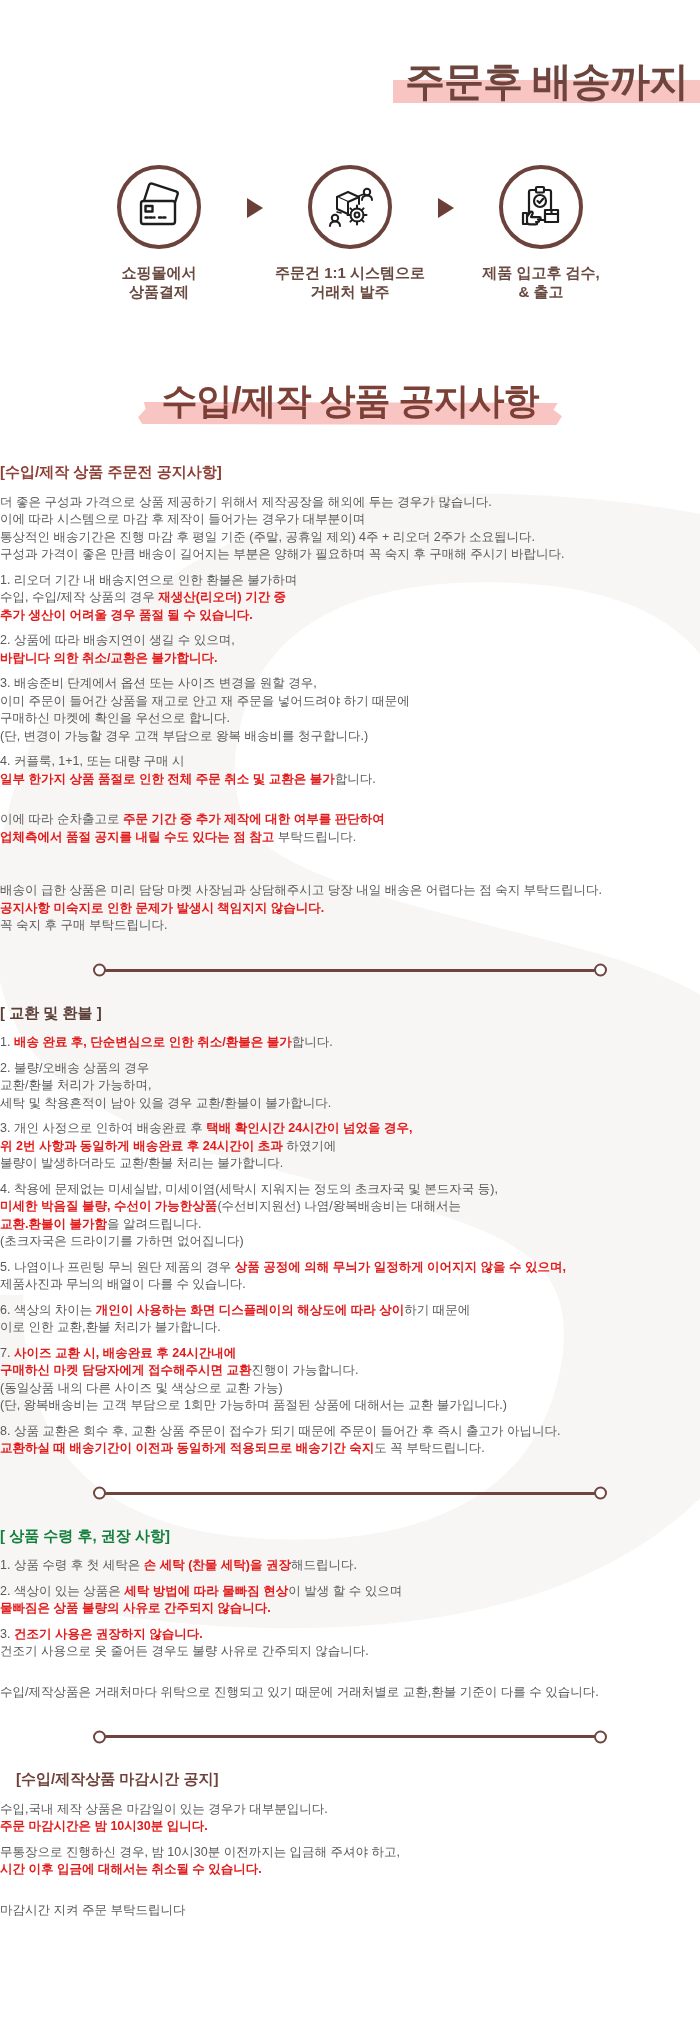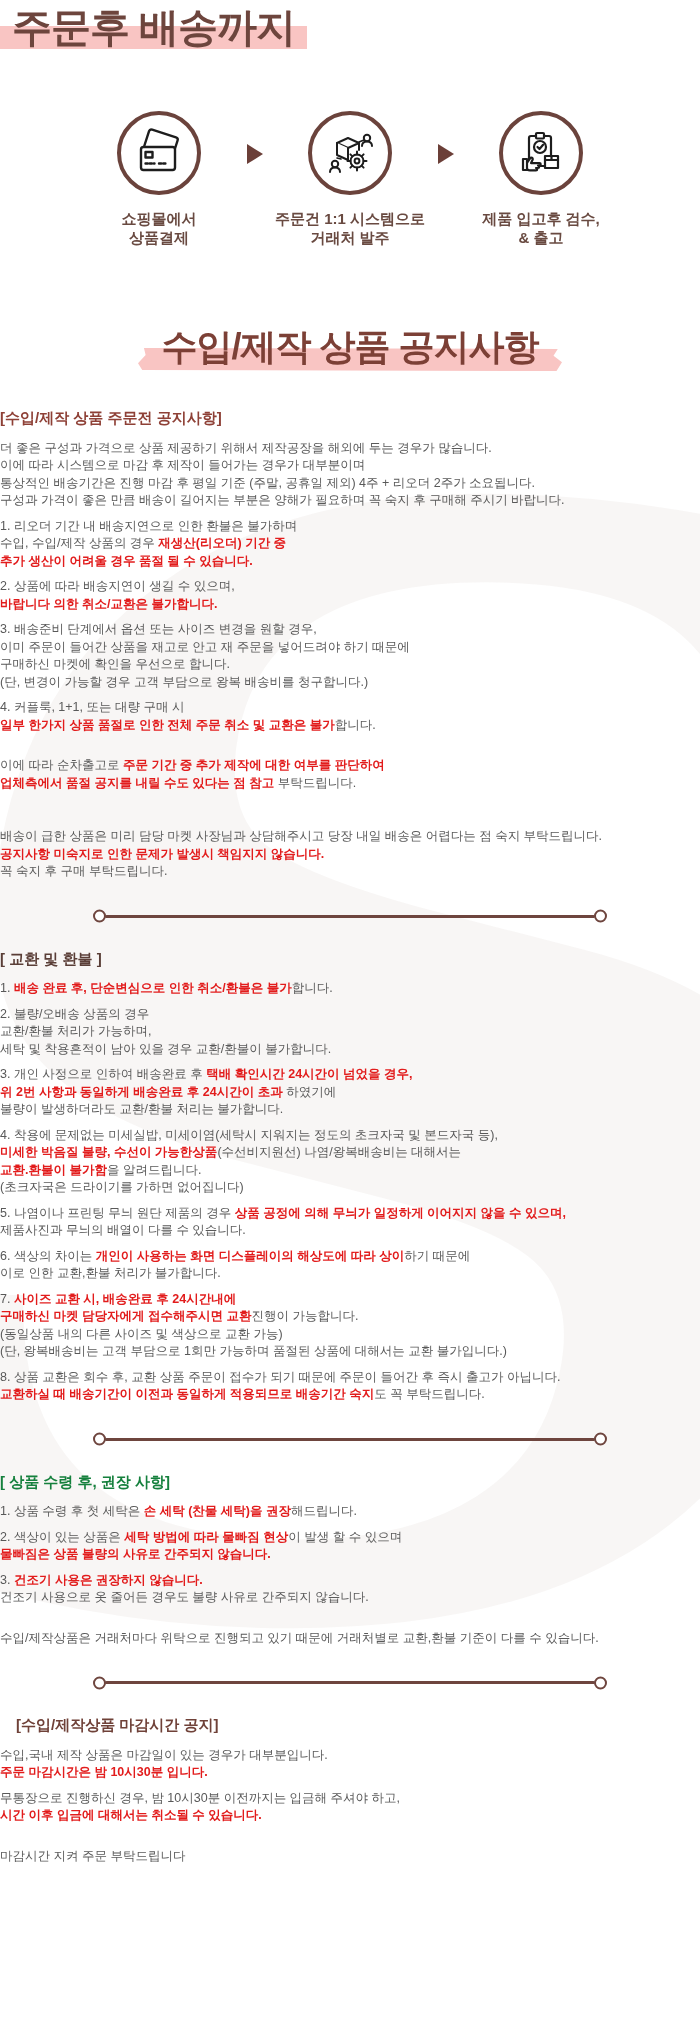--- a/index.html
+++ b/index.html
@@ -3,21 +3,21 @@
 <meta charset="utf-8">
 <style>
   html,body{margin:0;padding:0;background:#ffffff;}
   body{width:700px;font-family:"Liberation Sans","DejaVu Sans",sans-serif;}
   .page{position:relative;width:700px;height:2030px;background:#fff;overflow:hidden;}
   .watermark{position:absolute;left:-140px;top:330px;font-family:"DejaVu Serif",serif;font-style:italic;
     font-weight:bold;font-size:1500px;line-height:1;color:rgba(110,72,64,0.05);z-index:0;pointer-events:none;}
   .content{position:relative;z-index:1;}
 
   
-  .title1{text-align:left;height:48px;}
+  .title1{padding-top:54px;text-align:right;height:48px;}
   .t1{display:inline-block;font-size:40px;font-weight:800;letter-spacing:-1px;color:#6d453d;
     padding:0 12px;background-image:linear-gradient(#f9c5c3,#f9c5c3);background-repeat:no-repeat;
     background-size:100% 42%;background-position:0 82%;}
 
   
   .steps{margin-top:63px;display:flex;justify-content:center;align-items:flex-start;}
   .step{width:175px;display:flex;flex-direction:column;align-items:center;}
   .step-circle{width:84px;height:84px;border:4px solid #6b433c;border-radius:50%;box-sizing:border-box;
     display:flex;align-items:center;justify-content:center;background:#fff;}
   .step-caption{margin-top:14px;font-size:15px;line-height:19px;font-weight:700;color:#694a41;text-align:center;white-space:nowrap;}

